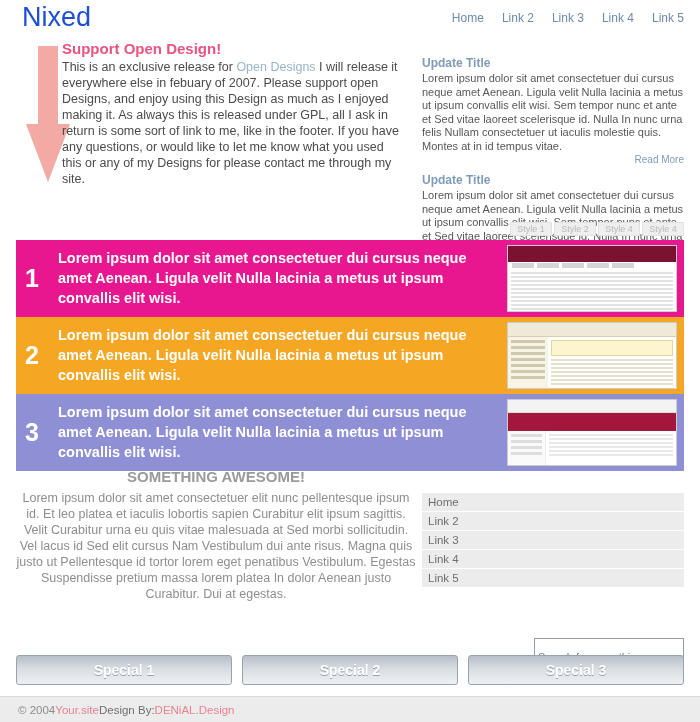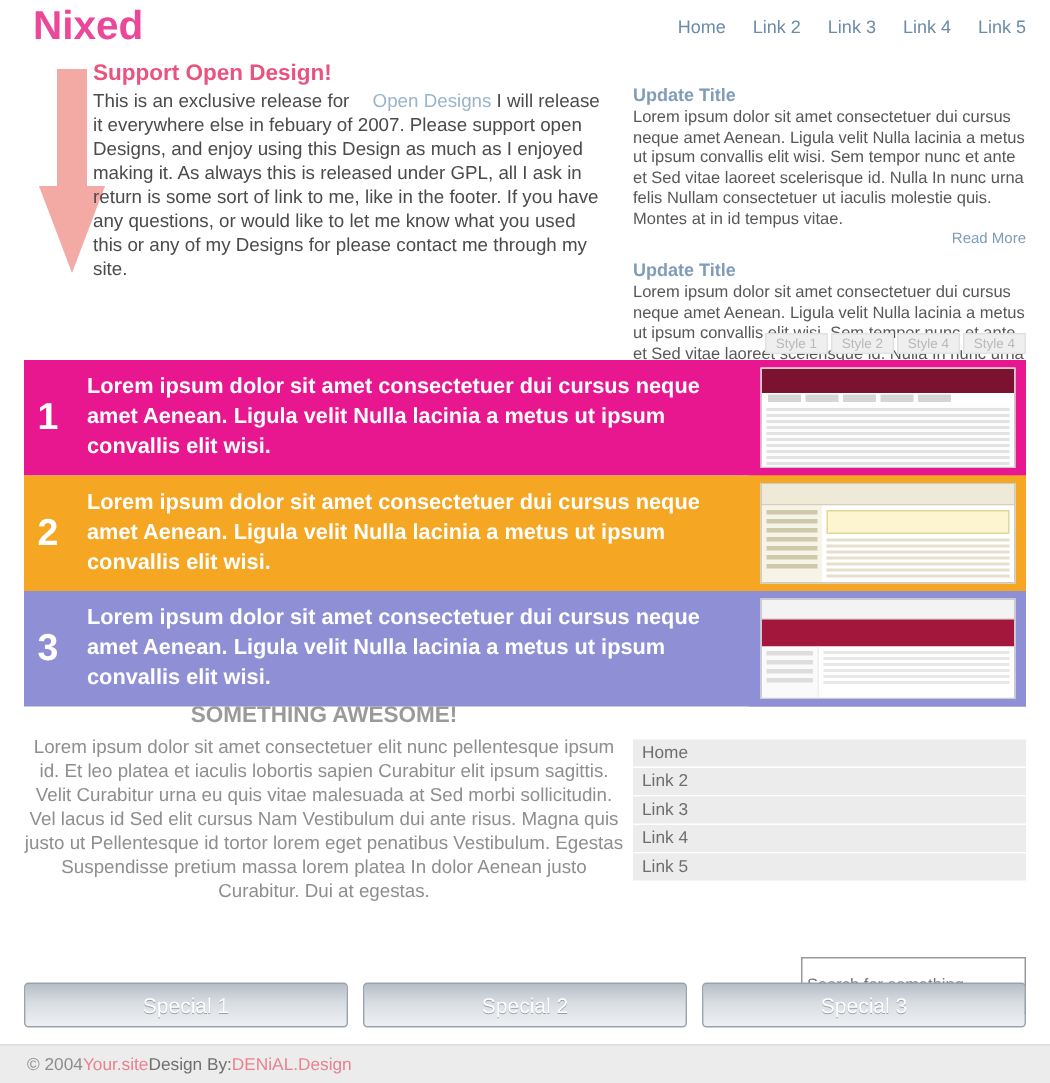--- a/index.html
+++ b/index.html
@@ -18,22 +18,22 @@
 
   
   .header {
     position: relative;
     height: 38px;
   }
   .logo {
     position: absolute;
     left: 22px; top: 2px;
     font-size: 27px;
-    font-weight: bold;
-    color: #ec4899;
+    font-weight: normal;
+    color: #1d4ed8;
     letter-spacing: 0px;
   }
   .topnav {
     position: absolute;
     right: 16px; top: 11px;
     display: flex;
     gap: 18px;
   }
   .topnav a {
     color: #6c8ba8;
@@ -55,21 +55,20 @@
   }
   .intro p {
     margin: 0;
     font-size: 12.5px;
     line-height: 16px;
     color: #4b4b4b;
   }
   .intro p a {
     color: #9ab4cb;
     text-decoration: none;
-    margin-left: 12px;
   }
 
   
   .arrow {
     position: absolute;
     left: 26px; top: 46px;
     width: 44px; height: 140px;
   }
   .arrow .shaft {
     position: absolute;
@@ -254,21 +253,21 @@
   .special {
     flex: 1;
     height: 30px;
     background: linear-gradient(#b6bec7, #d8dde2 45%, #eef1f3);
     border: 1px solid #9aa3ad;
     border-radius: 3px;
     display: flex;
     align-items: center;
     justify-content: center;
     color: #ffffff;
-    font-weight: normal;
+    font-weight: bold;
     font-size: 14px;
     text-shadow: 0 1px 0 rgba(120,130,140,.7);
   }
 
   
   .footer {
     position: absolute;
     left: 0; bottom: 0;
     width: 700px;
     height: 26px;

